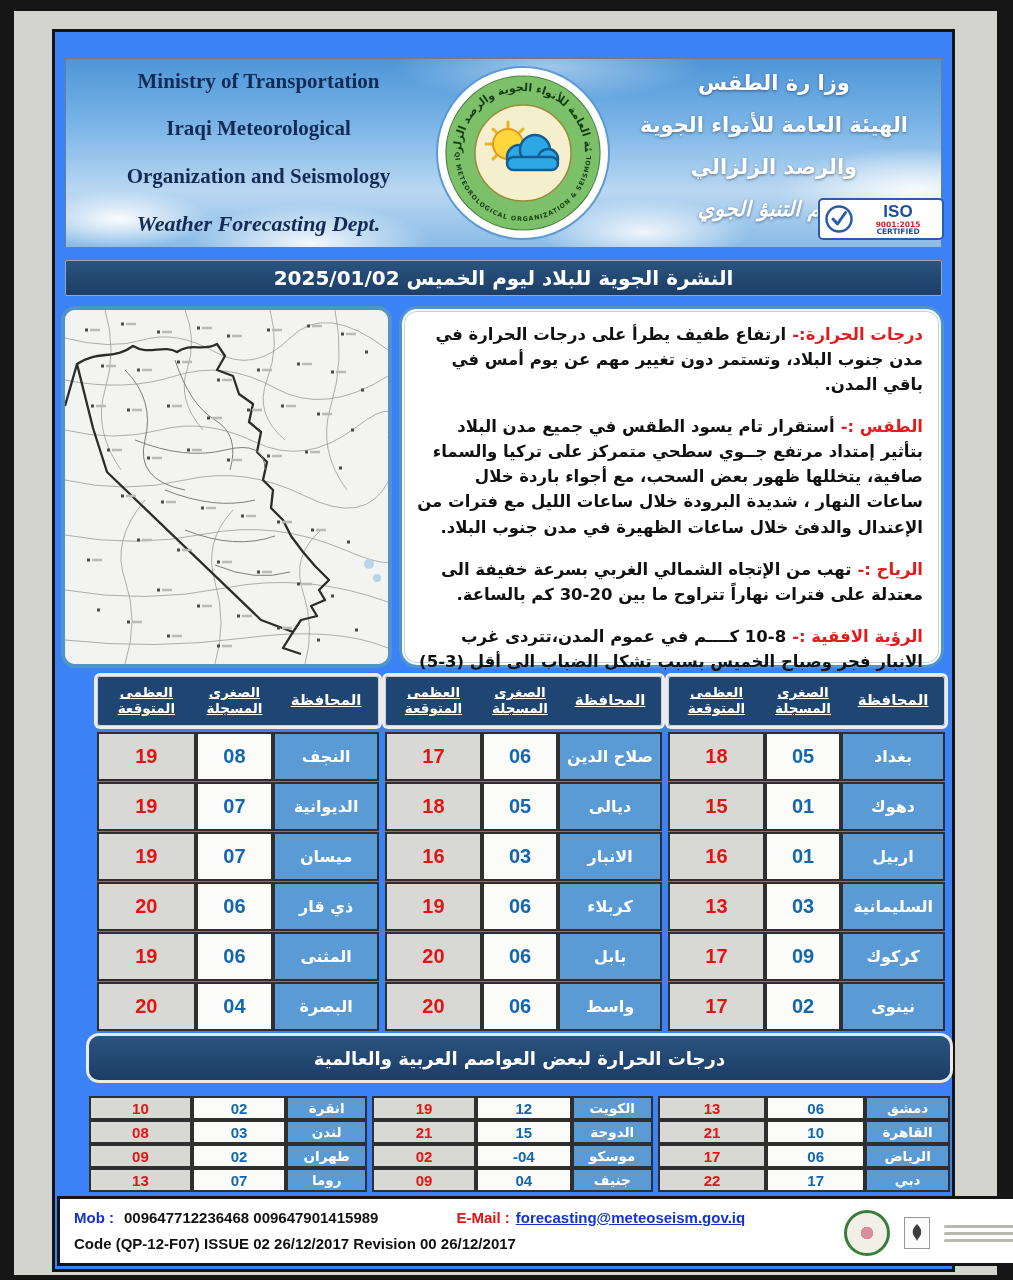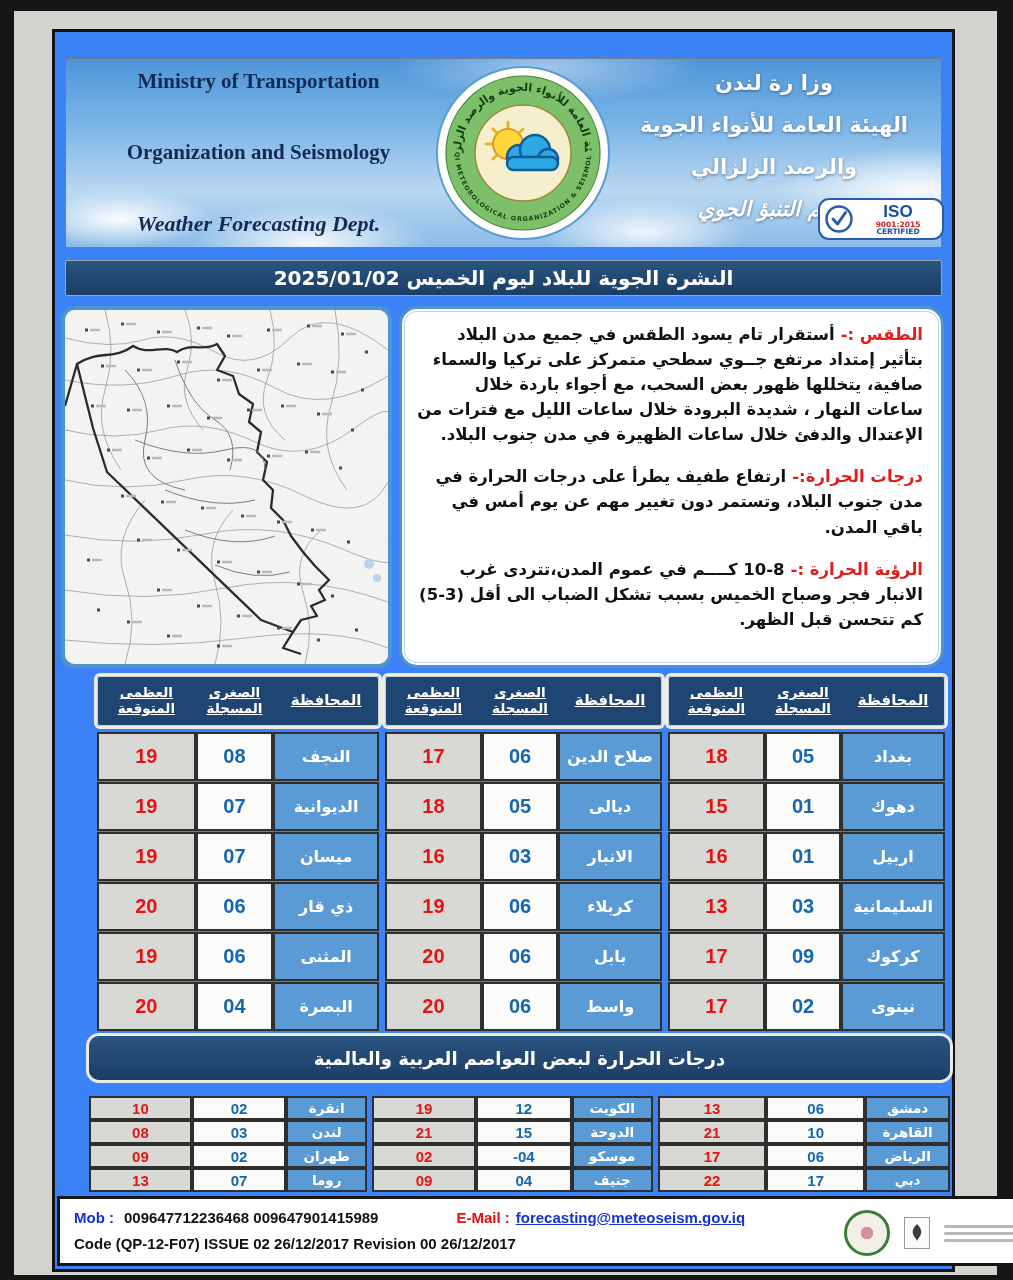--- a/index.html
+++ b/index.html
@@ -46,21 +46,21 @@
     display:flex; flex-direction:column; justify-content:space-between;
     text-align:center; direction:rtl;
   }
   .arab div {
     font-weight:bold; font-size:21px; color:#ffffff;
     text-shadow:0 1px 3px rgba(20,40,70,.55);
   }
   .arab .it { font-style:italic; }
   .iso-badge {
     position:absolute; left:752px; top:139px; width:126px; height:42px;
-    background:#fefefe; border:2px solid #2a5caa; border-radius:11px;
+    background:#fefefe; border:2px solid #2a5caa; border-radius:5px;
     display:flex; align-items:center; gap:4px; padding:2px 4px;
   }
   .iso-txt { display:flex; flex-direction:column; align-items:center; line-height:1; flex:1; }
   .iso-name { font-weight:bold; font-size:17px; color:#1a4fa0; font-family:"Liberation Sans",sans-serif; }
   .iso-std  { font-weight:bold; font-size:7.5px; color:#cc2222; margin-top:1px; }
   .iso-cert { font-weight:bold; font-size:7.5px; color:#1a4fa0; }
 
   
   .titlebar {
     position:absolute; left:10px; top:228px; width:877px; height:36px;
@@ -160,20 +160,21 @@
 </head>
 <body>
 
 <div class="mat"></div>
 
 <div class="page">
 
   <div class="banner">
     <div class="eng">
       <div>Ministry of Transportation</div>
+      <div>Iraqi Meteorological</div>
       <div>Organization and Seismology</div>
       <div class="it">Weather Forecasting Dept.</div>
     </div>
 
     <div class="logo-wrap">
       <svg viewBox="0 0 178 178" width="178" height="178">
         <circle cx="89" cy="89" r="86" fill="#ffffff" stroke="#5b9bd5" stroke-width="2"></circle>
         <circle cx="89" cy="89" r="77" fill="#7cc069" stroke="#47803f" stroke-width="1.2"></circle>
         <circle cx="89" cy="89" r="48" fill="#f6efcd" stroke="#9a8a3a" stroke-width="1.5"></circle>
         <defs>
@@ -200,21 +201,21 @@
         <g fill="#2ea8e4" stroke="#0f5e95" stroke-width="2.5" stroke-linejoin="round">
           <circle cx="85" cy="93" r="12"></circle>
           <circle cx="101" cy="86" r="15"></circle>
           <circle cx="114" cy="95" r="10"></circle>
           <rect x="73" y="93" width="51" height="13" rx="6.5"></rect>
         </g>
       </svg>
     </div>
 
     <div class="arab">
-      <div>وزا رة لندن</div>
+      <div>وزا رة الطقس</div>
       <div>الهيئة العامة للأنواء الجوية</div>
       <div>والرصد الزلزالي</div>
       <div class="it">قسم التنبؤ الجوي</div>
     </div>
 
     <div class="iso-badge">
       <svg width="30" height="30" viewBox="0 0 30 30">
         <circle cx="15" cy="15" r="12.5" fill="#ffffff" stroke="#2a5caa" stroke-width="2.5"></circle>
         <path d="M9,15 L13.5,20 L21.5,8.5" fill="none" stroke="#2a5caa" stroke-width="3" stroke-linecap="round" stroke-linejoin="round"></path>
       </svg>
@@ -282,23 +283,24 @@
         M61,186h10 M101,192h10 M141,198h10 M181,206h10 M217,212h10 M251,220h10
         M77,230h10 M117,240h10 M157,252h10 M197,262h10 M237,274h10
         M97,280h10 M137,296h10 M177,306h10 M217,318h10
         M67,312h10 M107,326h10 M157,336h10 M27,250h10"></path>
       <circle cx="304" cy="254" r="5" fill="#b8d4ea"></circle>
       <circle cx="312" cy="268" r="4" fill="#b8d4ea"></circle>
     </svg>
   </div>
 
   <div class="textbox">
+    <p class="sect"><span class="lbl">درجات الحرارة:-</span><span>ارتفاع طفيف يطرأ على درجات الحرارة في مدن جنوب البلاد، وتستمر دون تغيير مهم عن يوم أمس في باقي المدن.</span></p>
     <p class="sect"><span class="lbl">الطقس :-</span><span>أستقرار تام يسود الطقس في جميع مدن البلاد بتأثير إمتداد مرتفع جــوي سطحي متمركز على تركيا والسماء صافية، يتخللها ظهور بعض السحب، مع أجواء باردة خلال ساعات النهار ، شديدة البرودة خلال ساعات الليل مع فترات من الإعتدال والدفئ خلال ساعات الظهيرة في مدن جنوب البلاد.</span></p>
-    <p class="sect"><span class="lbl">درجات الحرارة:-</span><span>ارتفاع طفيف يطرأ على درجات الحرارة في مدن جنوب البلاد، وتستمر دون تغيير مهم عن يوم أمس في باقي المدن.</span></p>
-    <p class="sect"><span class="lbl">الرؤية الحرارة :-</span><span>8-10 كــــم في عموم المدن،تتردى غرب الانبار فجر وصباح الخميس بسبب تشكل الضباب الى أقل (3-5) كم تتحسن قبل الظهر.</span></p>
+    <p class="sect"><span class="lbl">الرياح :-</span><span>تهب من الإتجاه الشمالي الغربي بسرعة خفيفة الى معتدلة على فترات نهاراً تتراوح ما بين 20-30 كم بالساعة.</span></p>
+    <p class="sect"><span class="lbl">الرؤية الافقية :-</span><span>8-10 كــــم في عموم المدن،تتردى غرب الانبار فجر وصباح الخميس بسبب تشكل الضباب الى أقل (3-5) كم تتحسن قبل الظهر.</span></p>
   </div>
 
   <div class="ttab g-left">
     <div class="hc max">
         <span>العظمى</span>
         <span>المتوقعة</span>
       </div>
     <div class="hc min">
         <span>الصغرى</span>
         <span>المسجلة</span>

